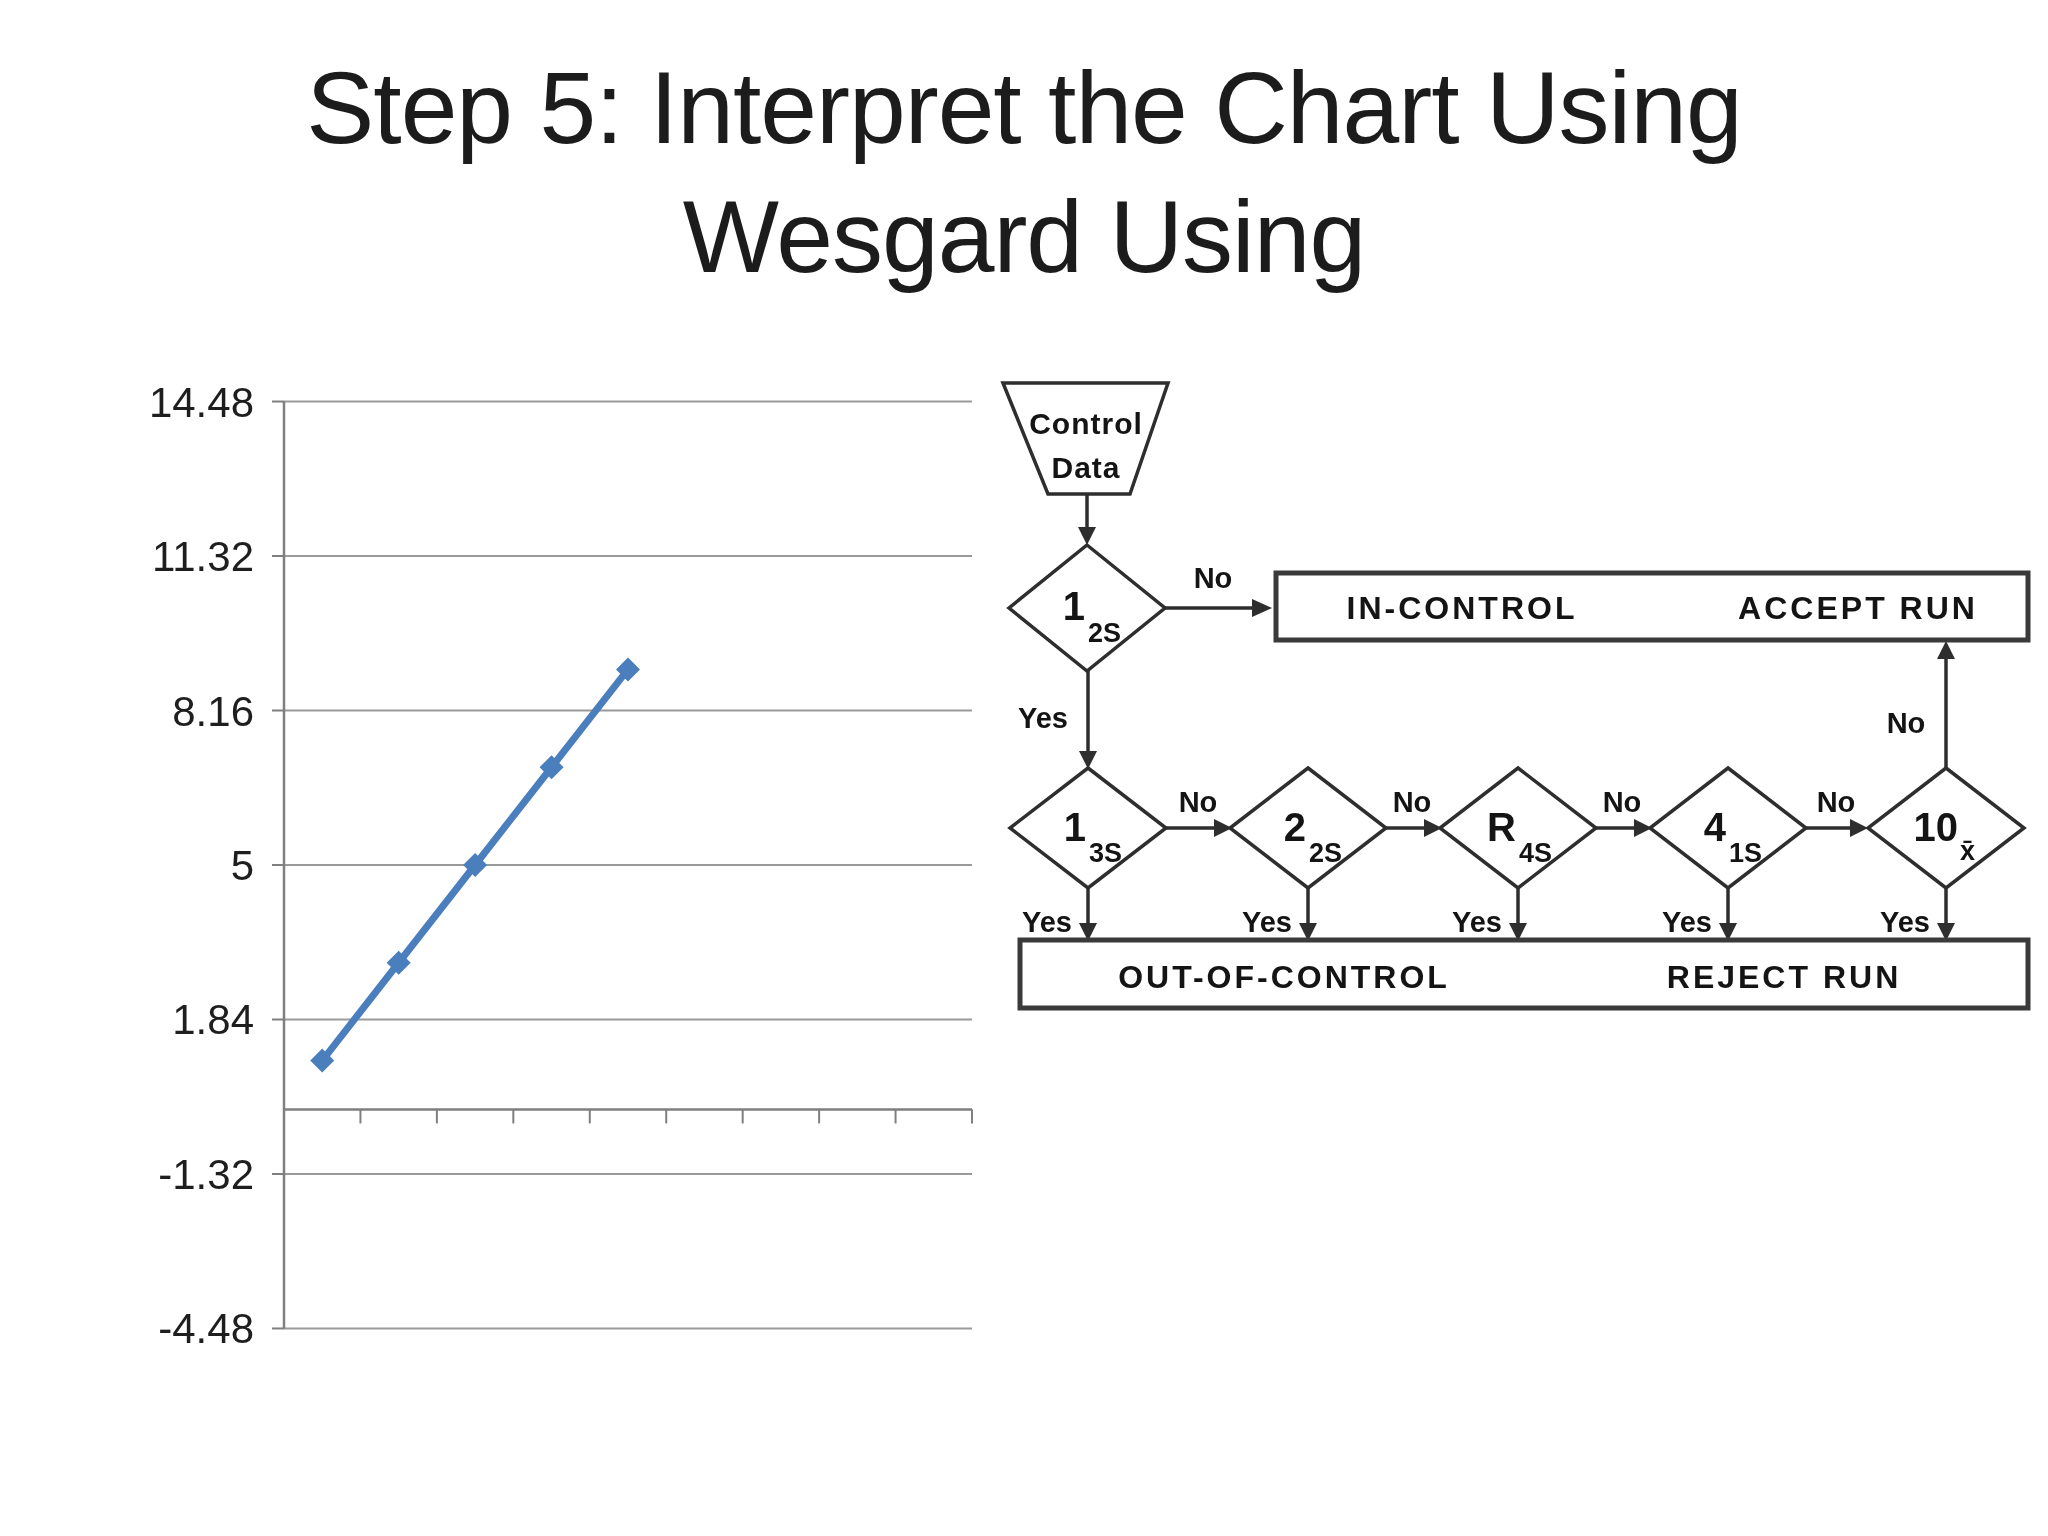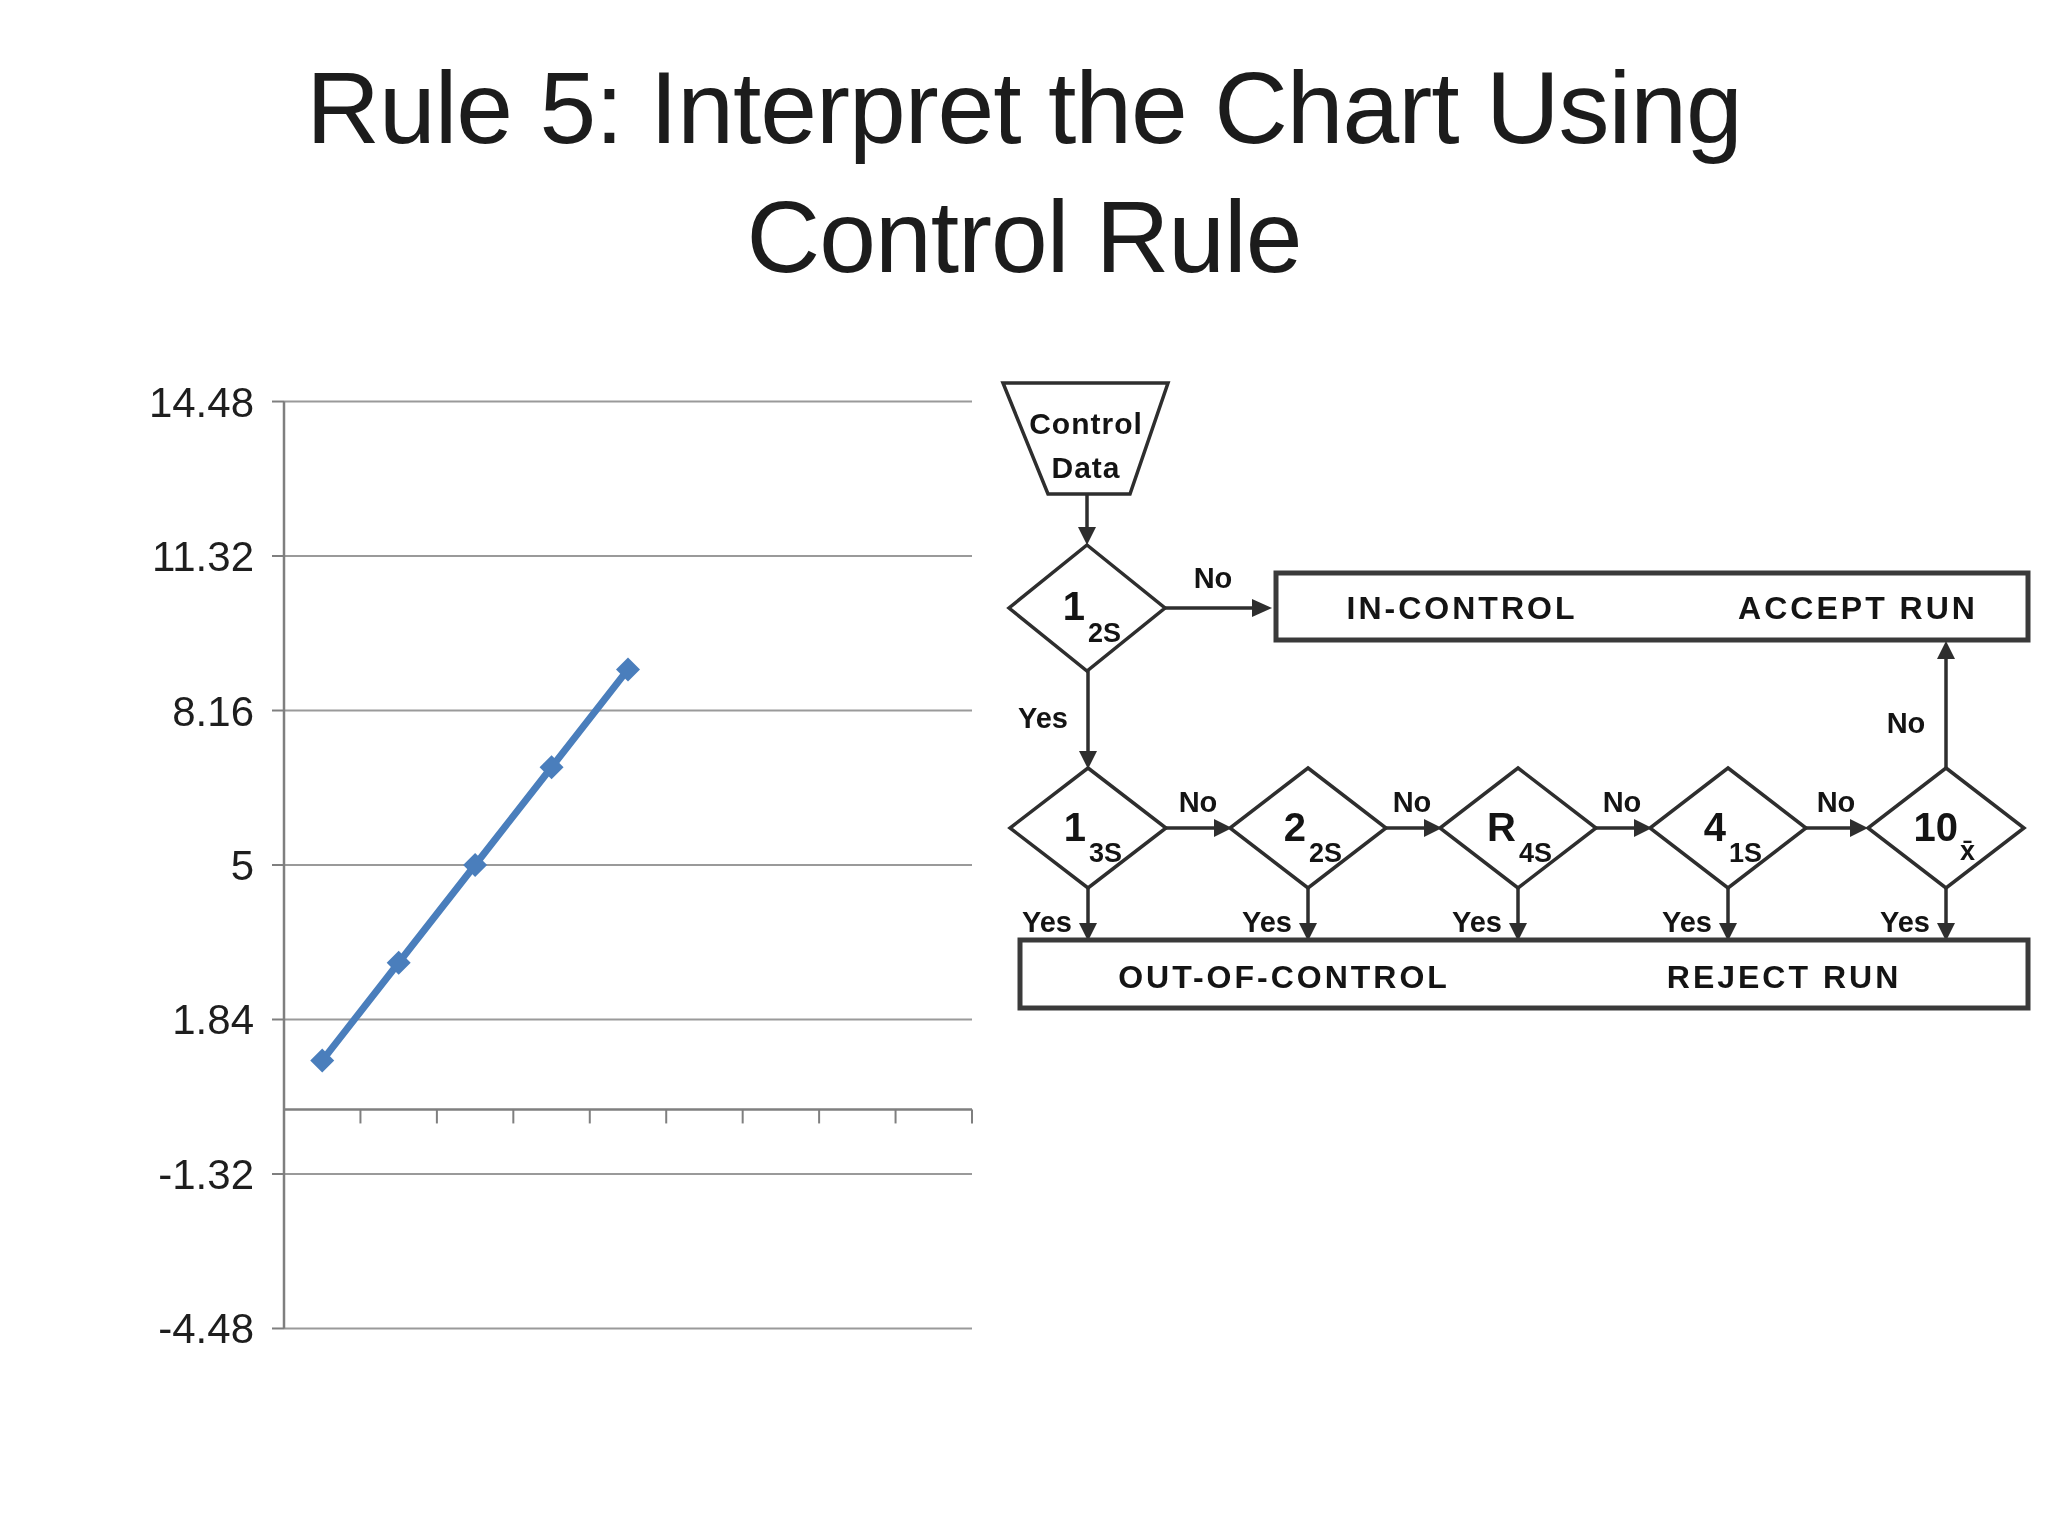--- a/index.html
+++ b/index.html
@@ -24,22 +24,22 @@
   .fc-box-text{font:700 32px "Liberation Sans",sans-serif;fill:#141414;letter-spacing:3px;}
   .fc-main{font:700 40px "Liberation Sans",sans-serif;fill:#141414;}
   .fc-sub{font:700 27px "Liberation Sans",sans-serif;fill:#141414;}
 </style>
 </head>
 <body>
 
 <div class="slide">
 
   <div class="title">
-    <div>Rule 5: Interpret the Chart Using</div>
-    <div>Control Rule</div>
+    <div>Step 5: Interpret the Chart Using</div>
+    <div>Wesgard Using</div>
   </div>
 
   <svg width="2048" height="1536" viewBox="0 0 2048 1536">
 
     <g id="chart-layer">
         <line x1="284" y1="401.52279999999996" x2="972" y2="401.52279999999996" class="gridline"></line>
         <line x1="272" y1="401.52279999999996" x2="284" y2="401.52279999999996" class="tick"></line>
         <text x="254" y="416.52279999999996" text-anchor="end" class="y-label">14.48</text>
         <line x1="284" y1="556.0152" x2="972" y2="556.0152" class="gridline"></line>
         <line x1="272" y1="556.0152" x2="284" y2="556.0152" class="tick"></line>

